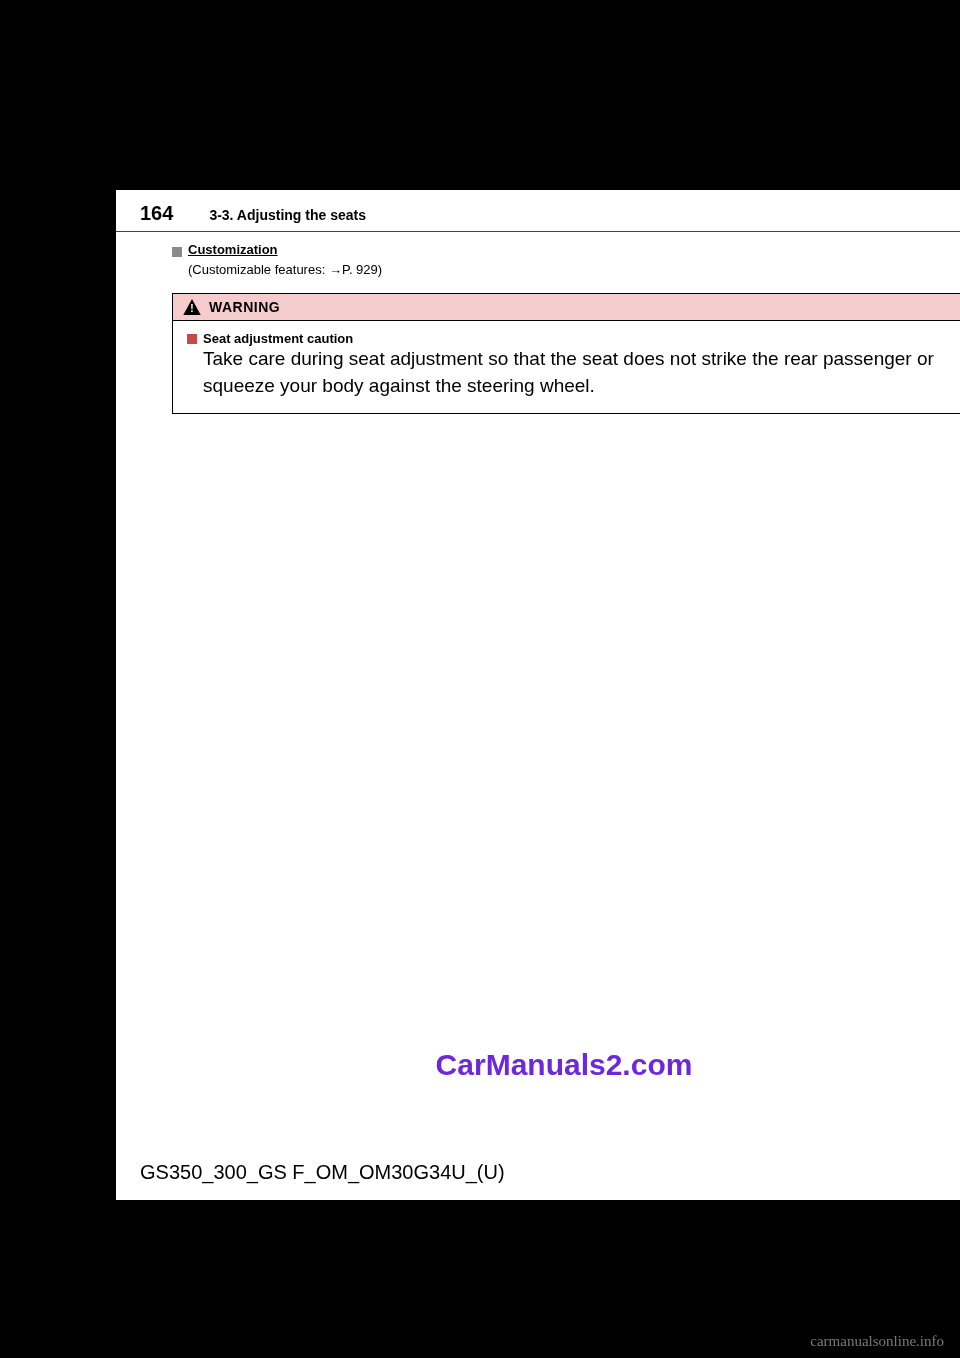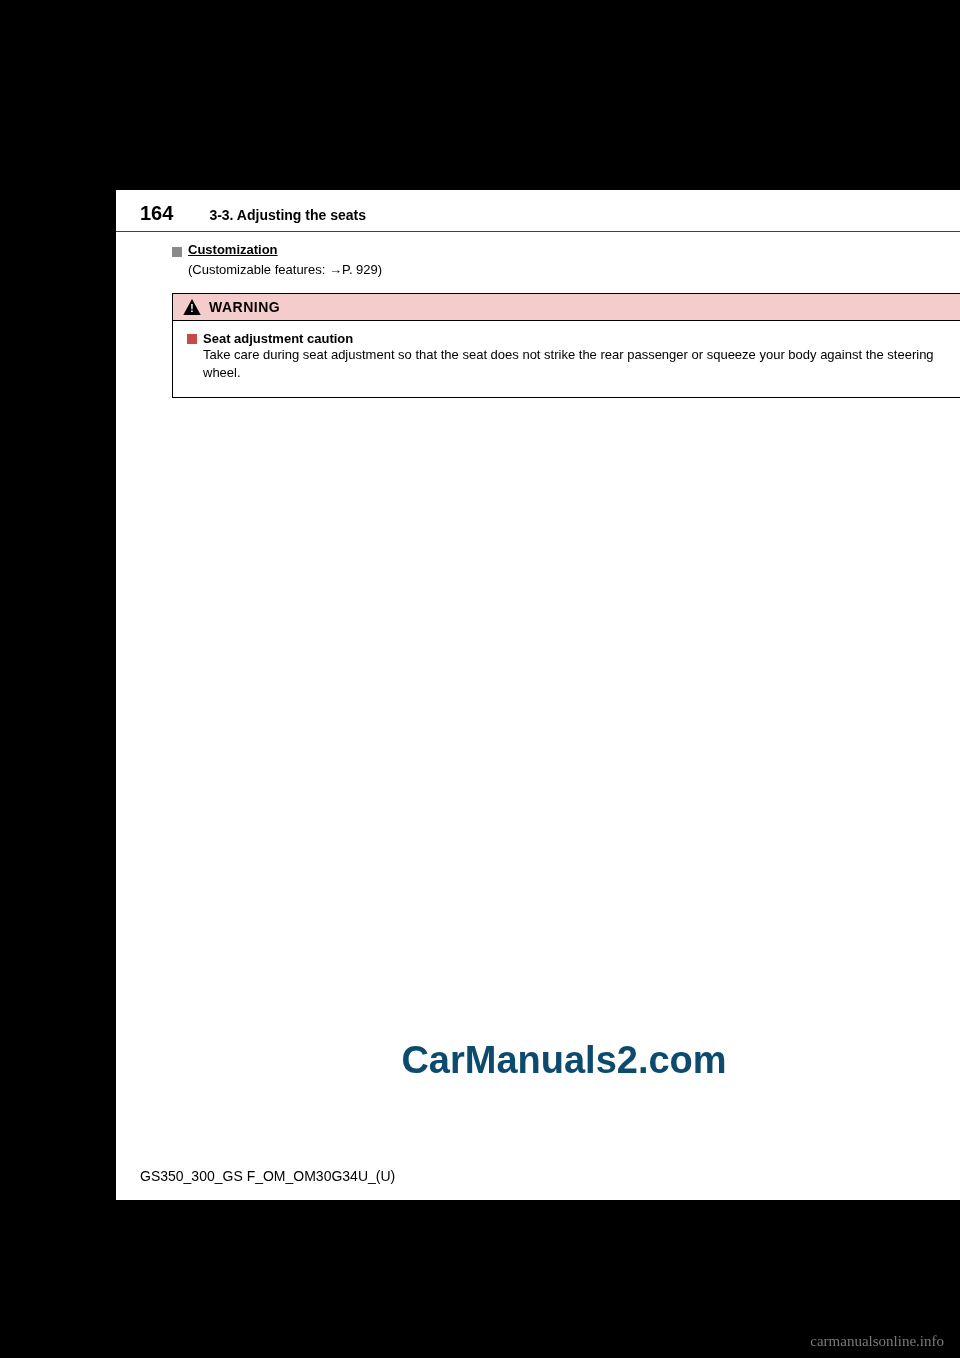--- a/index.html
+++ b/index.html
@@ -109,40 +109,40 @@
       background: #c94848;
       display: inline-block;
       flex-shrink: 0;
     }
     .warning-sub-heading {
       font-size: 13px;
       font-weight: bold;
       color: #000;
     }
     .warning-text {
-      font-size: 13px;
+      font-size: 19px;
       color: #000;
       margin-left: 16px;
       line-height: 1.4;
     }
     .watermark-main {
       position: absolute;
       left: 50%;
       transform: translateX(-50%);
       bottom: 118px;
-      font-size: 38px;
+      font-size: 30px;
       font-weight: bold;
-      color: #0c4a6e;
+      color: #6d28d9;
       font-family: Arial, sans-serif;
     }
     .footer-code {
       position: absolute;
       bottom: 16px;
       left: 24px;
-      font-size: 14px;
+      font-size: 20px;
       color: #000;
     }
     .watermark-bottom {
       position: absolute;
       bottom: 8px;
       right: 16px;
       font-size: 15px;
       color: #797979;
       font-family: Liberation Serif, serif;
     }

